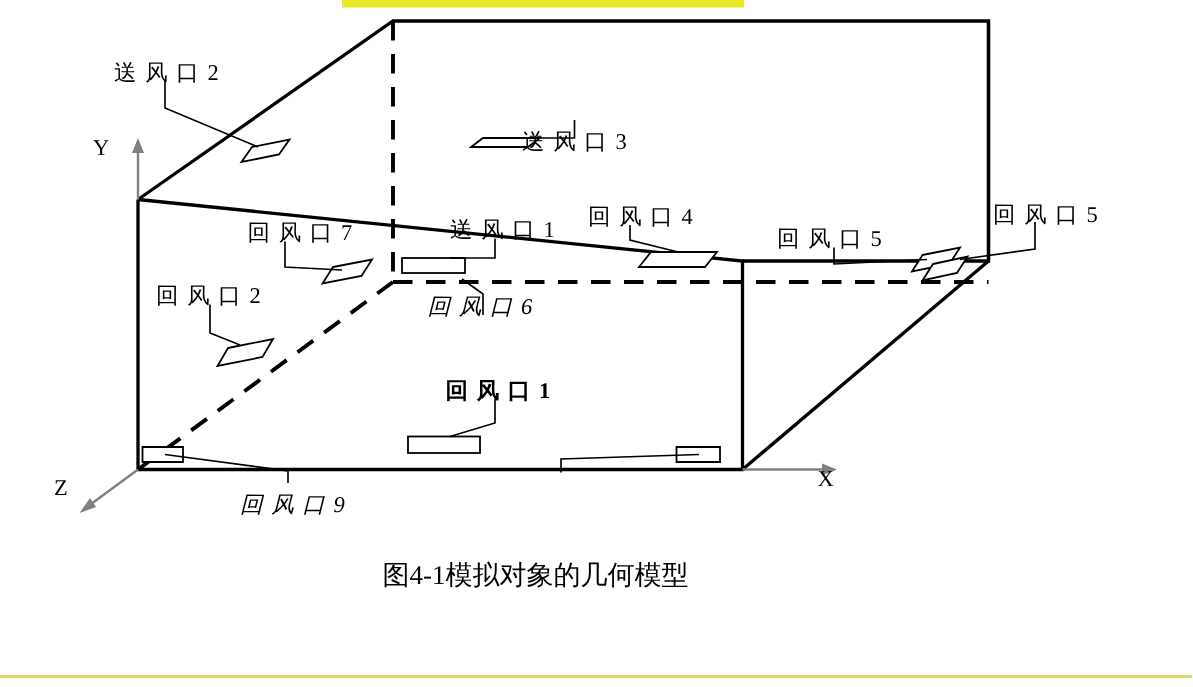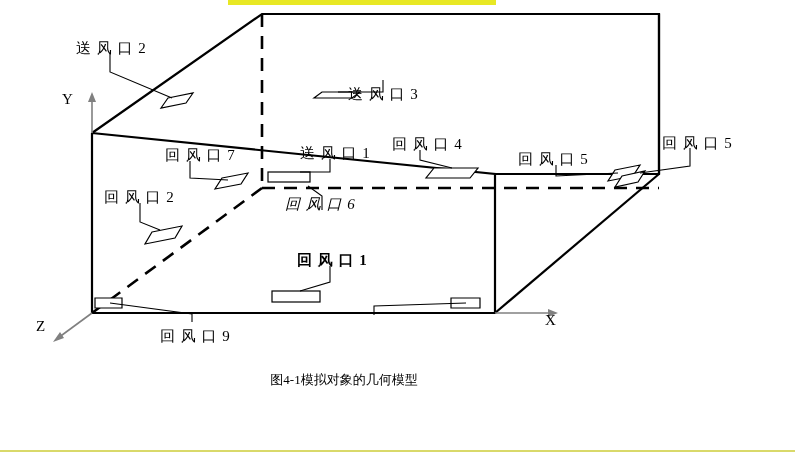--- a/index.html
+++ b/index.html
@@ -53,22 +53,23 @@
     font-family: "Liberation Serif", "DejaVu Serif", serif;
     font-size: 15px;
     color: #000000;
     white-space: nowrap;
   }
   .caption {
     position: absolute;
     width: 688px;
     text-align: center;
     font-family: "Liberation Serif", "DejaVu Serif", serif;
-    font-size: 13px;
+    font-size: 18px;
     color: #000000;
+    padding-left: 13px;
   }
   .caption-cn { top: 371px; }
   .caption-en { top: 406px; }
 </style>
 </head>
 <body>
 
 <div id="page">
 
   <div class="top-bar"></div>
@@ -150,17 +151,17 @@
   <div class="lbl" style="left:76px;  top:39px;">送 风 口 2</div>
   <div class="lbl" style="left:348px; top:65px;margin-top:20px;">送 风 口 3</div>
   <div class="lbl" style="left:392px; top:135px;">回 风 口 4</div>
   <div class="lbl" style="left:662px; top:134px;">回 风 口 5</div>
   <div class="lbl" style="left:149px; top:146px;margin-left:16px;">回 风 口 7</div>
   <div class="lbl" style="left:300px; top:144px;">送 风 口 1</div>
   <div class="lbl" style="left:518px; top:150px;">回 风 口 5</div>
   <div class="lbl" style="left:104px; top:188px;">回 风 口 2</div>
   <div class="lbl" style="left:285px; top:195px;font-style:italic;">回 风 口 6</div>
   <div class="lbl" style="left:297px; top:251px;font-weight:bold;">回 风 口 1</div>
-  <div class="lbl" style="left:160px; top:327px;">回 风 口 9</div>
+  <div class="lbl" style="left:160px; top:327px;font-style:italic;">回 风 口 9</div>
 
   <div class="caption caption-cn">图4-1模拟对象的几何模型</div>
 
 </div>
 
 </body></html>

